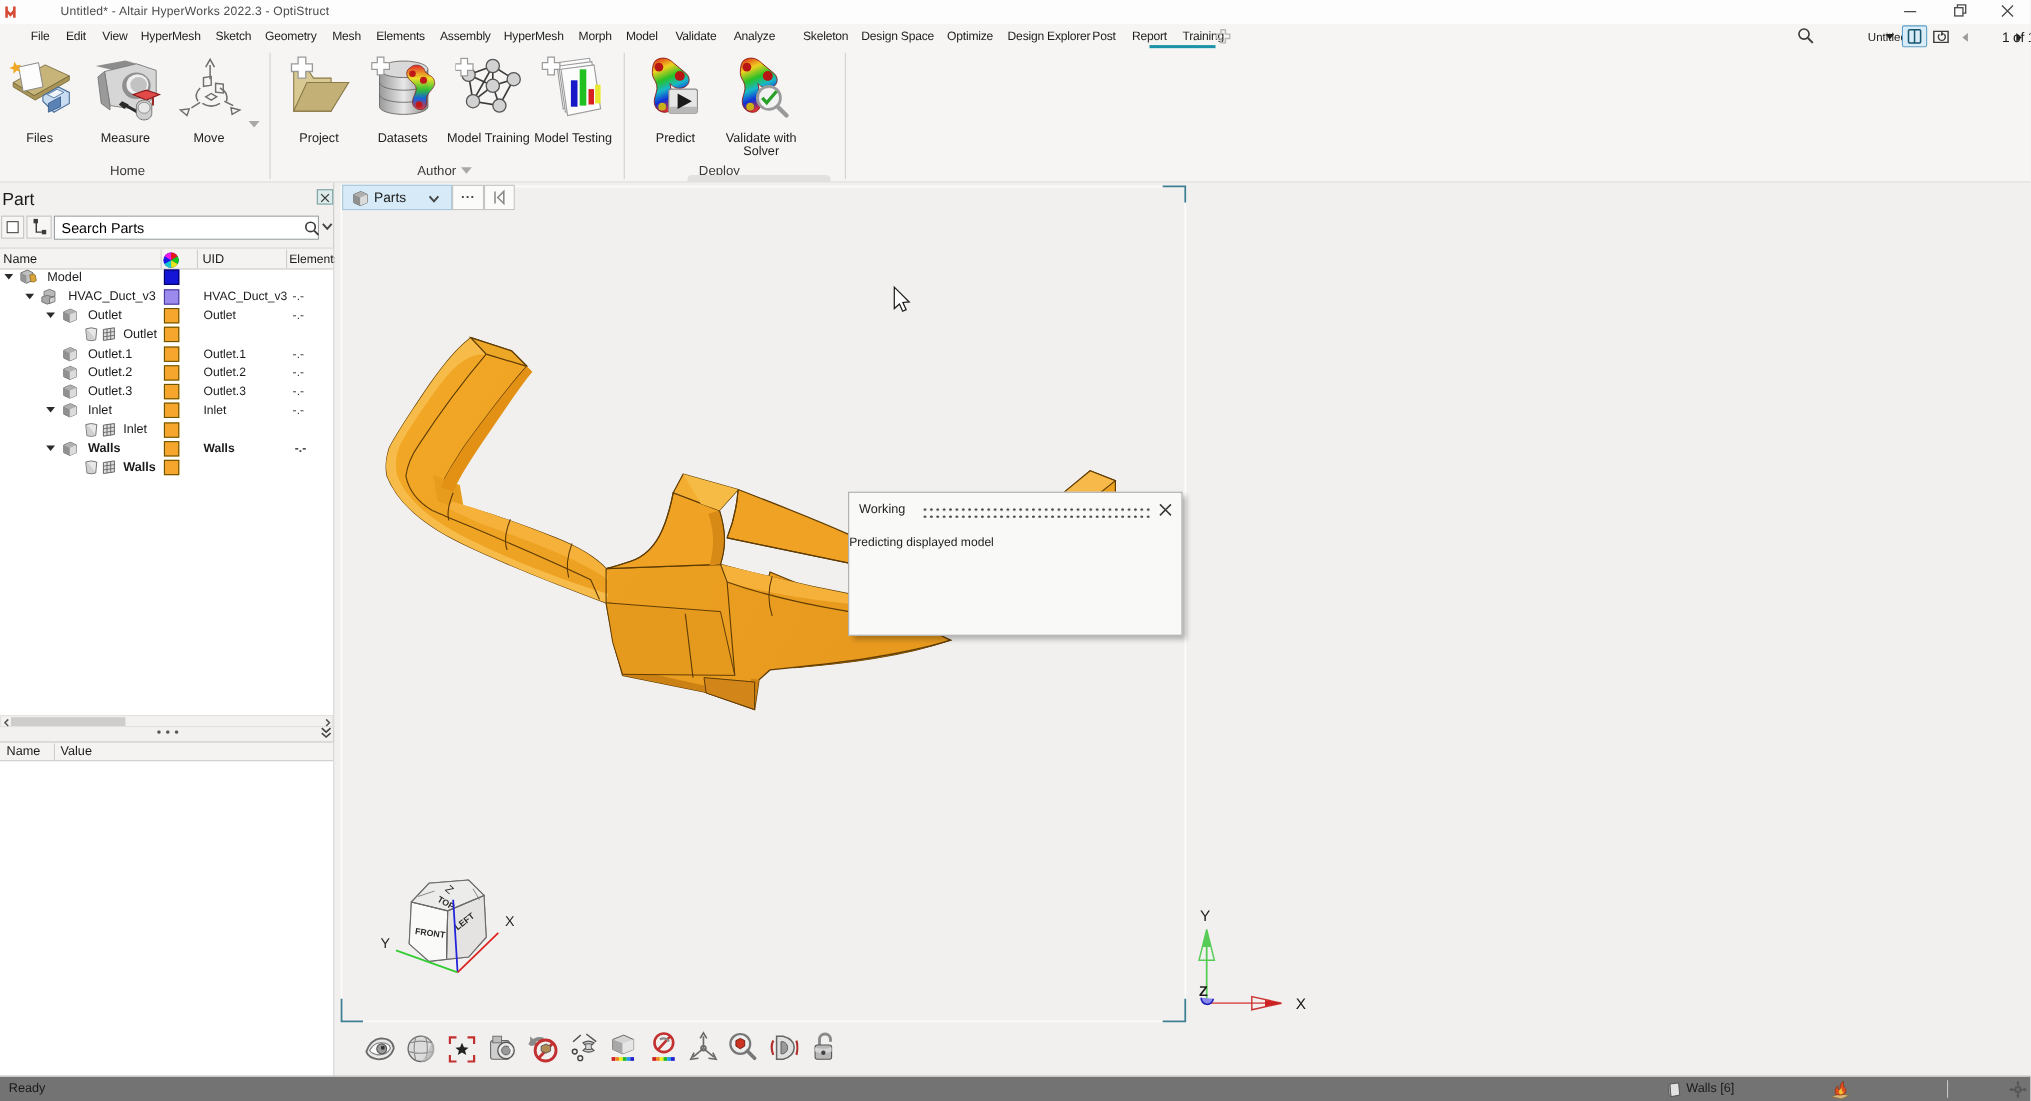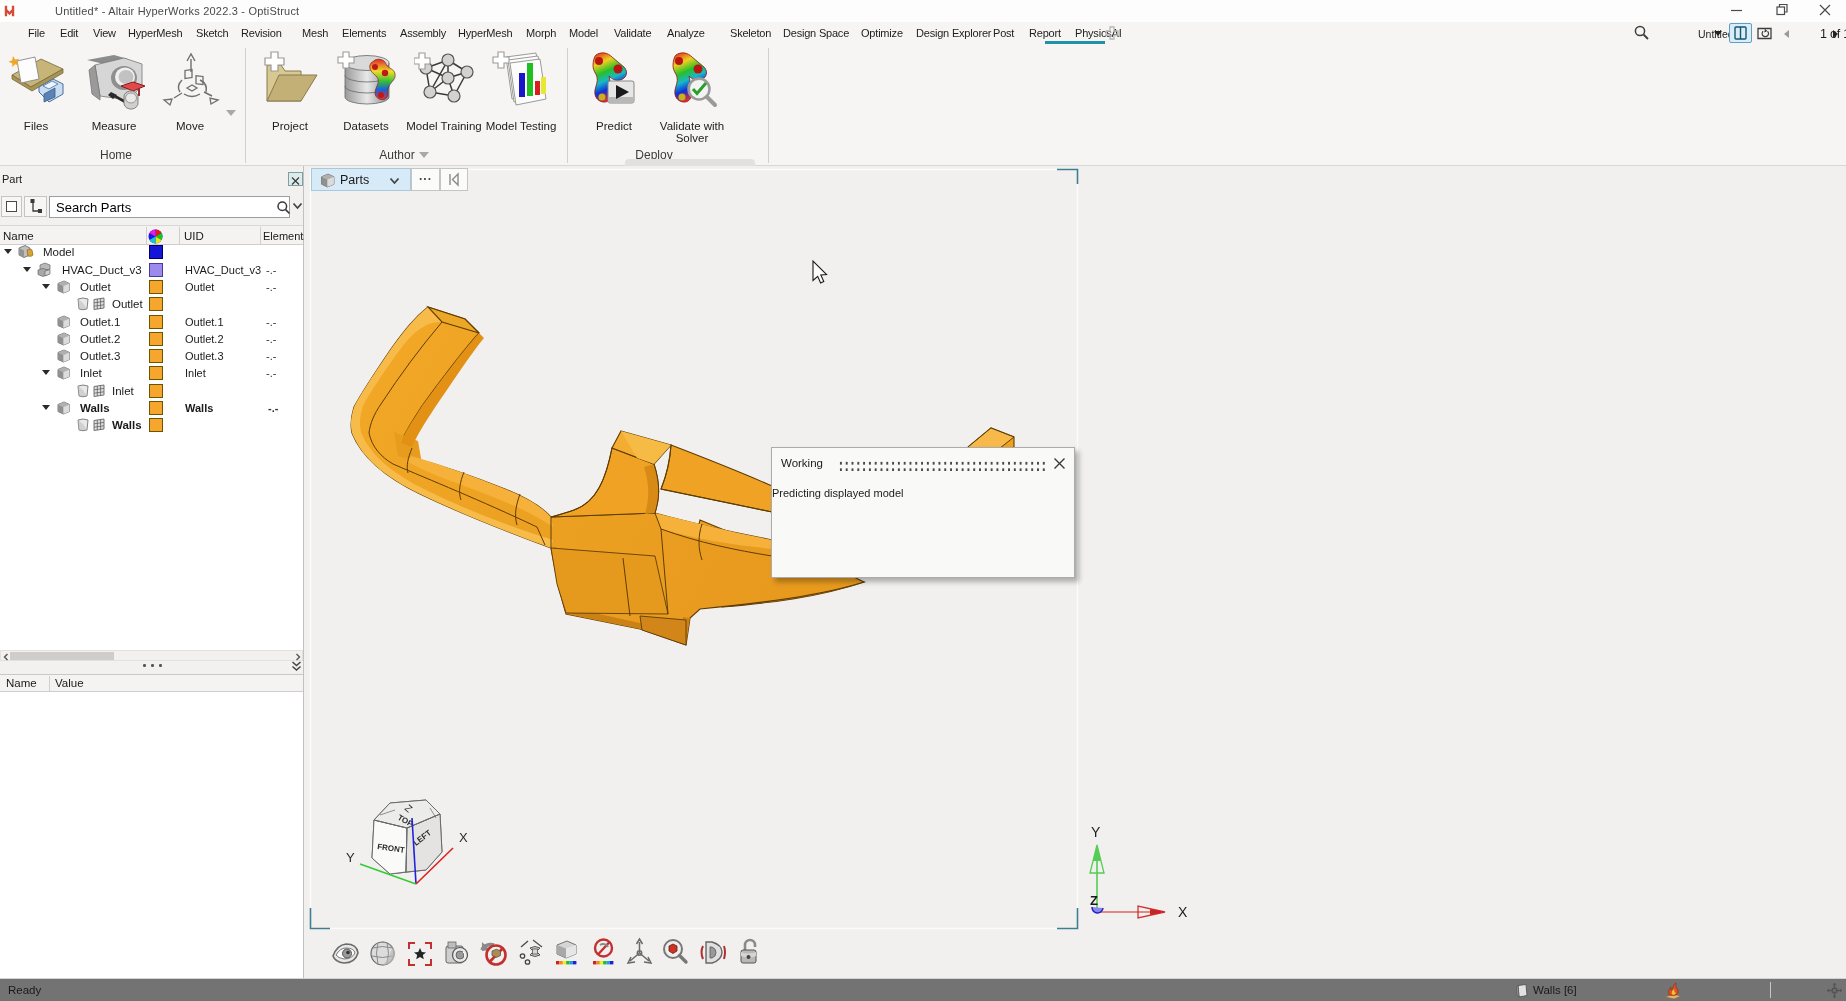--- a/index.html
+++ b/index.html
@@ -62,36 +62,36 @@
         <path d="M94,5 L104,15 M104,5 L94,15"></path>
       </g>
     </svg>
   </div>
   <div class="abs" id="menubar">
     <span class="mi" style="left:5px">File</span>
     <span class="mi" style="left:37px">Edit</span>
     <span class="mi" style="left:70px">View</span>
     <span class="mi" style="left:105px">HyperMesh</span>
     <span class="mi" style="left:173px">Sketch</span>
-    <span class="mi" style="left:218px">Revision</span>
+    <span class="mi" style="left:218px">Geometry</span>
     <span class="mi" style="left:279px">Mesh</span>
     <span class="mi" style="left:319px">Elements</span>
     <span class="mi" style="left:377px">Assembly</span>
     <span class="mi" style="left:435px">HyperMesh</span>
     <span class="mi" style="left:503px">Morph</span>
     <span class="mi" style="left:546px">Model</span>
     <span class="mi" style="left:591px">Validate</span>
     <span class="mi" style="left:644px">Analyze</span>
     <span class="mi" style="left:707px">Skeleton</span>
     <span class="mi" style="left:760px">Design Space</span>
     <span class="mi" style="left:838px">Optimize</span>
     <span class="mi" style="left:893px">Design Explorer</span>
     <span class="mi" style="left:970px">Post</span>
     <span class="mi" style="left:1006px">Report</span>
-    <span class="mi" style="left:1052px">PhysicsAI</span>
+    <span class="mi" style="left:1052px">Training</span>
     <div class="abs" style="left:1045px;top:19px;width:60px;height:2.5px;background:#1d93a8"></div>
     <svg class="abs" style="left:1105px;top:4px" width="14" height="14" viewBox="0 0 14 14">
       <path d="M5,1 L9,1 L9,5 L13,5 L13,9 L9,9 L9,13 L5,13 L5,9 L1,9 L1,5 L5,5 Z" fill="none" stroke="#b8b7b5" stroke-width="1.3"></path>
     </svg>
     <svg class="abs" style="left:1633px;top:2px" width="17" height="17" viewBox="0 0 17 17">
       <circle cx="7" cy="7" r="4.6" fill="none" stroke="#3c3c3c" stroke-width="1.5"></circle>
       <line x1="10.5" y1="10.5" x2="15" y2="15" stroke="#3c3c3c" stroke-width="1.8"></line>
     </svg>
     <span class="mi" style="left:1675px;top:6px;font-size:10.5px;letter-spacing:0">Untitled</span>
     <div class="abs" style="left:1714px;top:9px;width:0;height:0;border-left:4.5px solid transparent;border-right:4.5px solid transparent;border-top:5.5px solid #222"></div>
@@ -279,21 +279,21 @@
         <path d="M25,38 l4,4.5 L38,32" fill="none" stroke="#28a028" stroke-width="3"></path>
       </g>
     </svg>
     <div class="rlabel" style="left:692px;top:76px">Validate with<br>Solver</div>
     <div class="glabel" style="left:654px;top:104px">Deploy</div>
     <div class="abs" style="left:625px;top:115px;width:130px;height:8px;background:#e3e1df;border-radius:4px 4px 0 0"></div>
   </div>
   <div class="abs" id="leftpanel">
     <div id="tree-bg"></div>
     <div id="nv-bg"></div>
-    <span class="abs" style="left:2px;top:7px;font-size:11px;color:#1a1a1a">Part</span>
+    <span class="abs" style="left:2px;top:7px;font-size:16px;color:#1a1a1a">Part</span>
     <div class="abs" style="left:288px;top:6px;width:15px;height:14px;background:#ddecea;border:1px solid #7aa0a0">
       <svg width="13" height="12" viewBox="0 0 13 12">
           <path d="M3,2.5 L10,9.5 M10,2.5 L3,9.5" stroke="#3a3a3a" stroke-width="1.2"></path>
         </svg>
     </div>
 
     <div class="abs" style="left:1px;top:30px;width:21px;height:21px;background:#f7f6f5;border:1px solid #c5c4c2">
       <div class="abs" style="left:4px;top:4px;width:11px;height:11px;border:1.6px solid #4a4a4a;background:#fff"></div>
     </div>
     <div class="abs" style="left:24px;top:30px;width:23px;height:21px;background:#f7f6f5;border:1px solid #c5c4c2">

